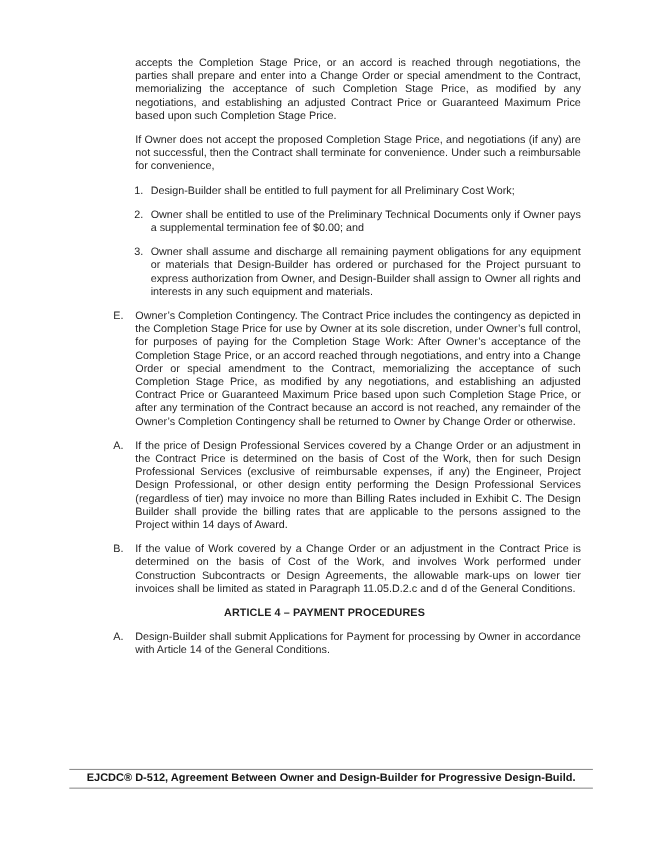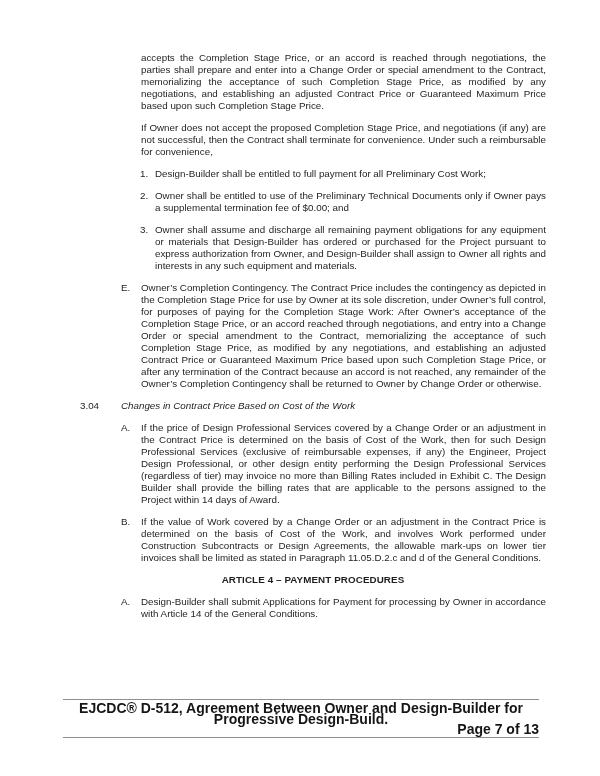--- a/index.html
+++ b/index.html
@@ -7,21 +7,21 @@
     position: relative;
     width: 600px;
     height: 776px;
     background: #ffffff;
     font-family: "Liberation Sans", sans-serif;
     color: #1e1e1e;
     overflow: hidden;
   }
   .content {
     position: absolute;
-    left: 80px;
+    left: 62px;
     top: 52px;
     width: 466px;
     font-size: 9.8px;
     line-height: 12px;
     text-align: justify;
   }
   .block { margin: 0 0 10px 0; }
   
   .para { margin-left: 61px; }
   
@@ -36,21 +36,21 @@
   .section-head > .sec-title { font-style: italic; }
   .article-head { font-weight: bold; text-align: center; letter-spacing: 0.1px; }
   .footer {
     position: absolute;
     left: 63px;
     right: 61px;
     top: 699px;
     border-top: 1px solid #8f8f8f;
     border-bottom: 1px solid #8f8f8f;
     padding: 3px 0 2px 0;
-    font-size: 14px;
+    font-size: 10px;
     line-height: 10.6px;
     font-weight: bold;
     text-align: center;
     color: #151515;
   }
   .footer .page-num { text-align: right; }
 </style>
 </head>
 <body>
 
@@ -75,24 +75,20 @@
     <div class="block item-num">
       <span class="marker">3.</span>
       <div>Owner shall assume and discharge all remaining payment obligations for any equipment or materials that Design-Builder has ordered or purchased for the Project pursuant to express authorization from Owner, and Design-Builder shall assign to Owner all rights and interests in any such equipment and materials.</div>
     </div>
 
     <div class="block item-letter">
       <span class="marker">E.</span>
       <div>Owner’s Completion Contingency. The Contract Price includes the contingency as depicted in the Completion Stage Price for use by Owner at its sole discretion, under Owner’s full control, for purposes of paying for the Completion Stage Work:  After Owner’s acceptance of the Completion Stage Price, or an accord reached through negotiations, and entry into a Change Order or special amendment to the Contract, memorializing the acceptance of such Completion Stage Price, as modified by any negotiations, and establishing an adjusted Contract Price or Guaranteed Maximum Price based upon such Completion Stage Price, or after any termination of the Contract because an accord is not reached, any remainder of the Owner’s Completion Contingency shall be returned to Owner by Change Order or otherwise.</div>
     </div>
 
-    <div class="block section-head">
-      <span class="sec-num">3.04</span>
-      <span class="sec-title">Changes in Contract Price Based on Cost of the Work</span>
-    </div>
 
     <div class="block item-letter">
       <span class="marker">A.</span>
       <div>If the price of Design Professional Services covered by a Change Order or an adjustment in the Contract Price is determined on the basis of Cost of the Work, then for such Design Professional Services (exclusive of reimbursable expenses, if any) the Engineer, Project Design Professional, or other design entity performing the Design Professional Services (regardless of tier) may invoice no more than Billing Rates included in Exhibit C. The Design Builder shall provide the billing rates that are applicable to the persons assigned to the Project within 14 days of Award.</div>
     </div>
 
     <div class="block item-letter">
       <span class="marker">B.</span>
       <div>If the value of Work covered by a Change Order or an adjustment in the Contract Price is determined on the basis of Cost of the Work, and involves Work performed under Construction Subcontracts or Design Agreements, the allowable mark-ups on lower tier invoices shall be limited as stated in Paragraph 11.05.D.2.c and d of the General Conditions.</div>
     </div>
@@ -102,16 +98,15 @@
 
     <div class="block item-letter">
       <span class="marker">A.</span>
       <div>Design-Builder shall submit Applications for Payment for processing by Owner in accordance with Article 14 of the General Conditions.</div>
     </div>
 
   </div>
 
   <div class="footer">
     <div>EJCDC® D-512, Agreement Between Owner and Design-Builder for Progressive Design-Build.</div>
-    <div class="page-num">Page 7 of 13</div>
   </div>
 
 </div>
 
 </body></html>

